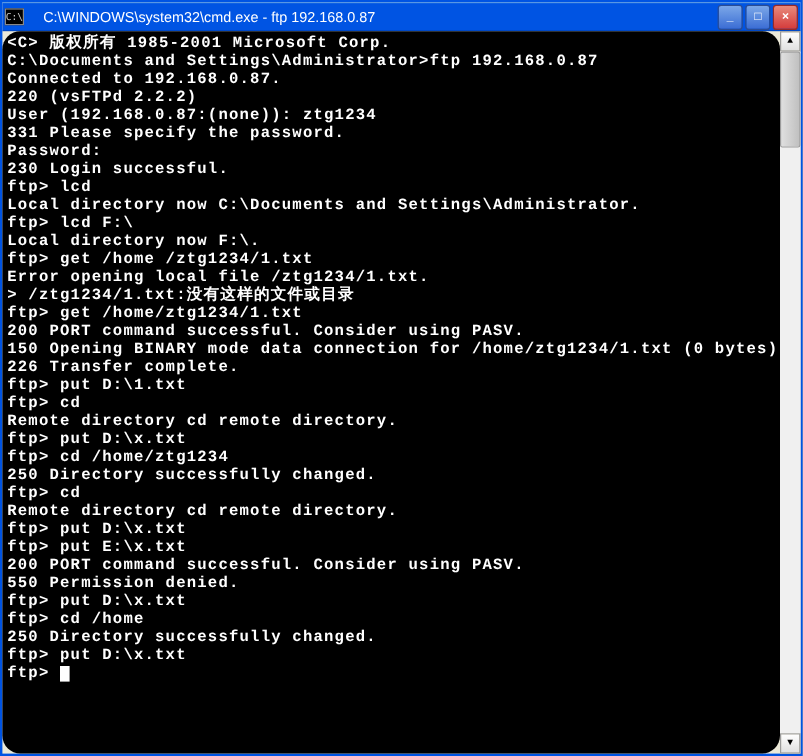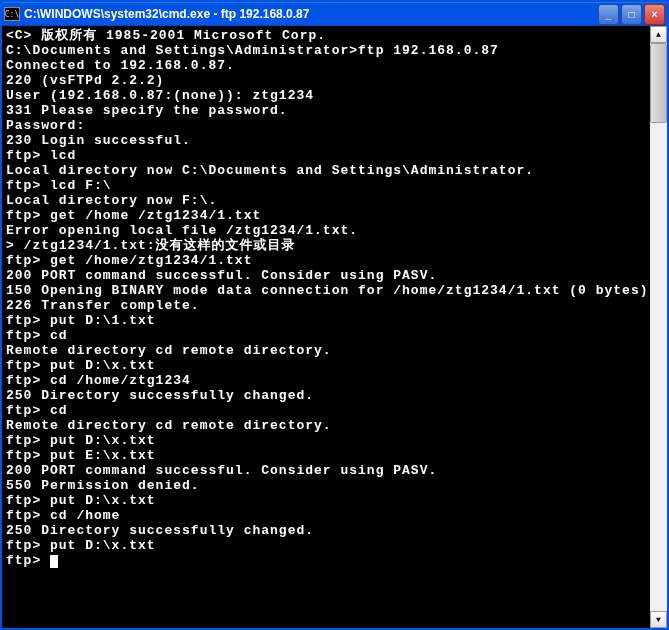--- a/index.html
+++ b/index.html
@@ -39,23 +39,24 @@
       margin-right: 4px;
       display: flex;
       align-items: center;
       justify-content: center;
       font-size: 8px;
       color: #ccc;
       font-family: monospace;
     }
     .titlebar-text {
       flex: 1;
-      font-weight: bold;
+      font-weight: normal;
       white-space: nowrap;
       overflow: hidden;
+      margin-left: 12px;
     }
     .titlebar-buttons {
       display: flex;
       gap: 2px;
     }
     .titlebar-btn {
       width: 21px;
       height: 21px;
       background: linear-gradient(to bottom, #7ba7e8, #3b6dd4);
       border: 1px solid #2a4c94;
@@ -77,20 +78,21 @@
       background: #000;
       color: #fff;
       padding: 2px 4px;
       font-size: 13px;
       font-weight: bold;
       line-height: 15px;
       overflow: hidden;
       white-space: pre;
       letter-spacing: 1px;
       font-family: 'Courier New', 'MS Gothic', monospace;
+      border-radius: 15px;
     }
     .terminal-line {
       display: block;
     }
     .cursor {
       display: inline-block;
       width: 8px;
       height: 13px;
       background: #fff;
       vertical-align: text-bottom;

